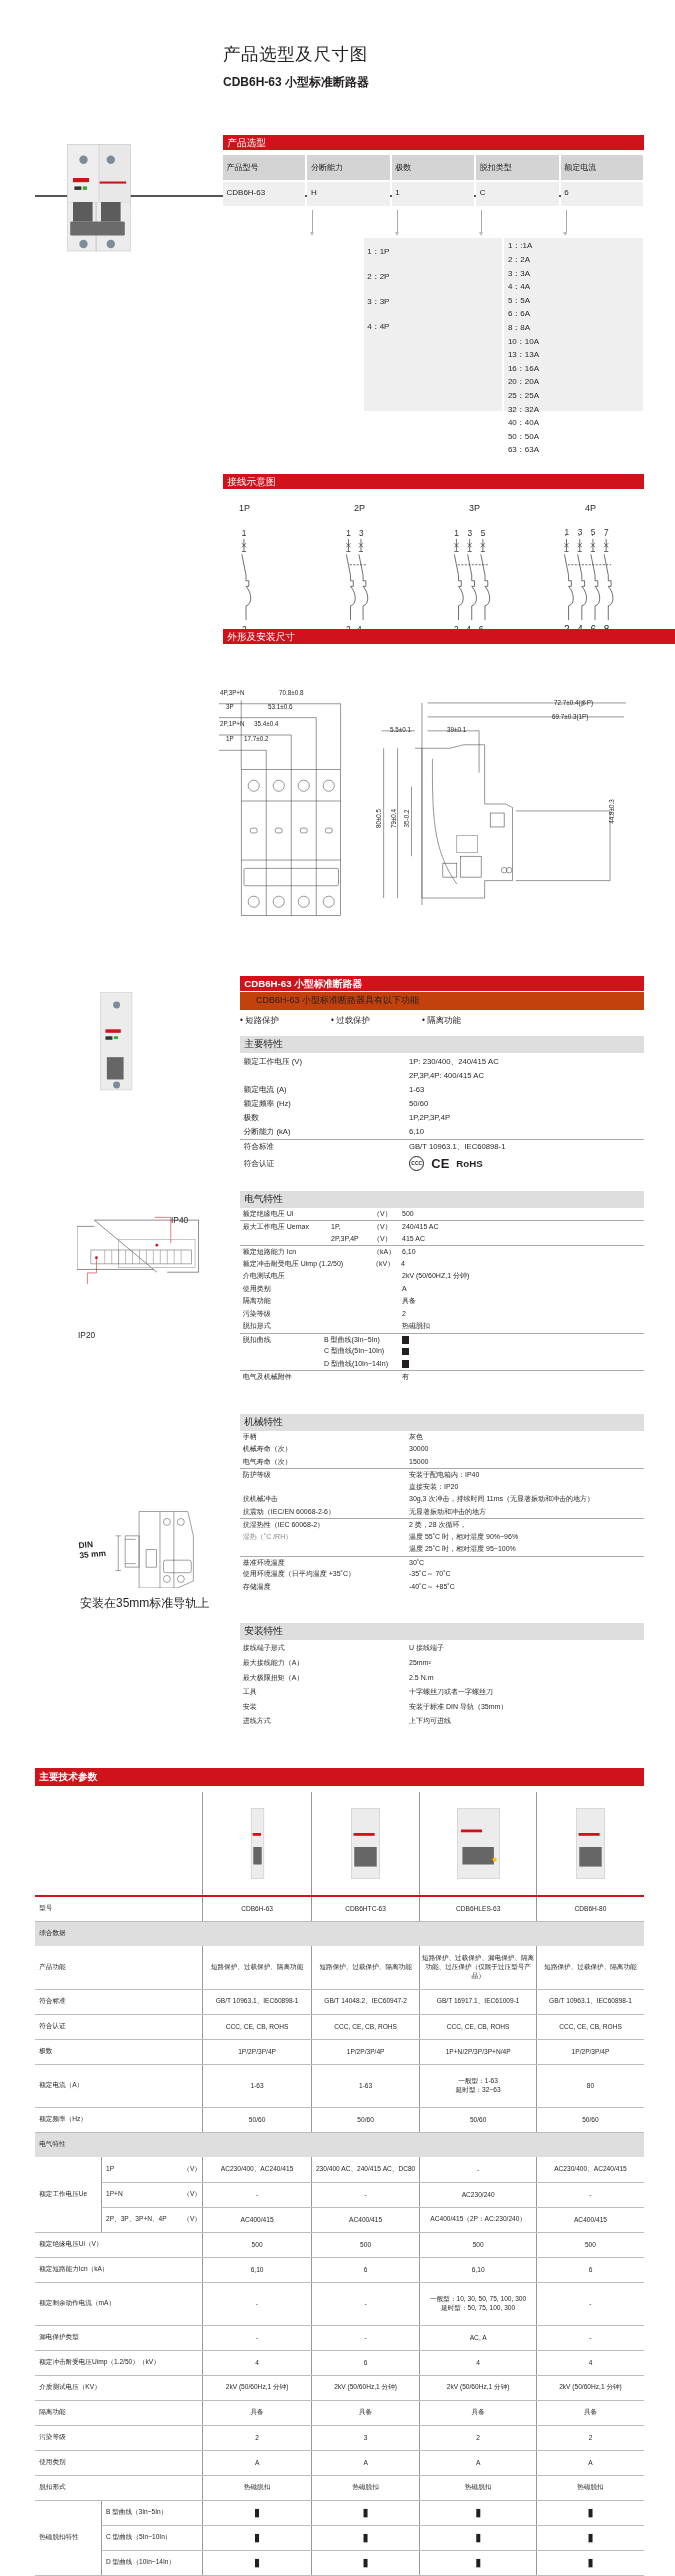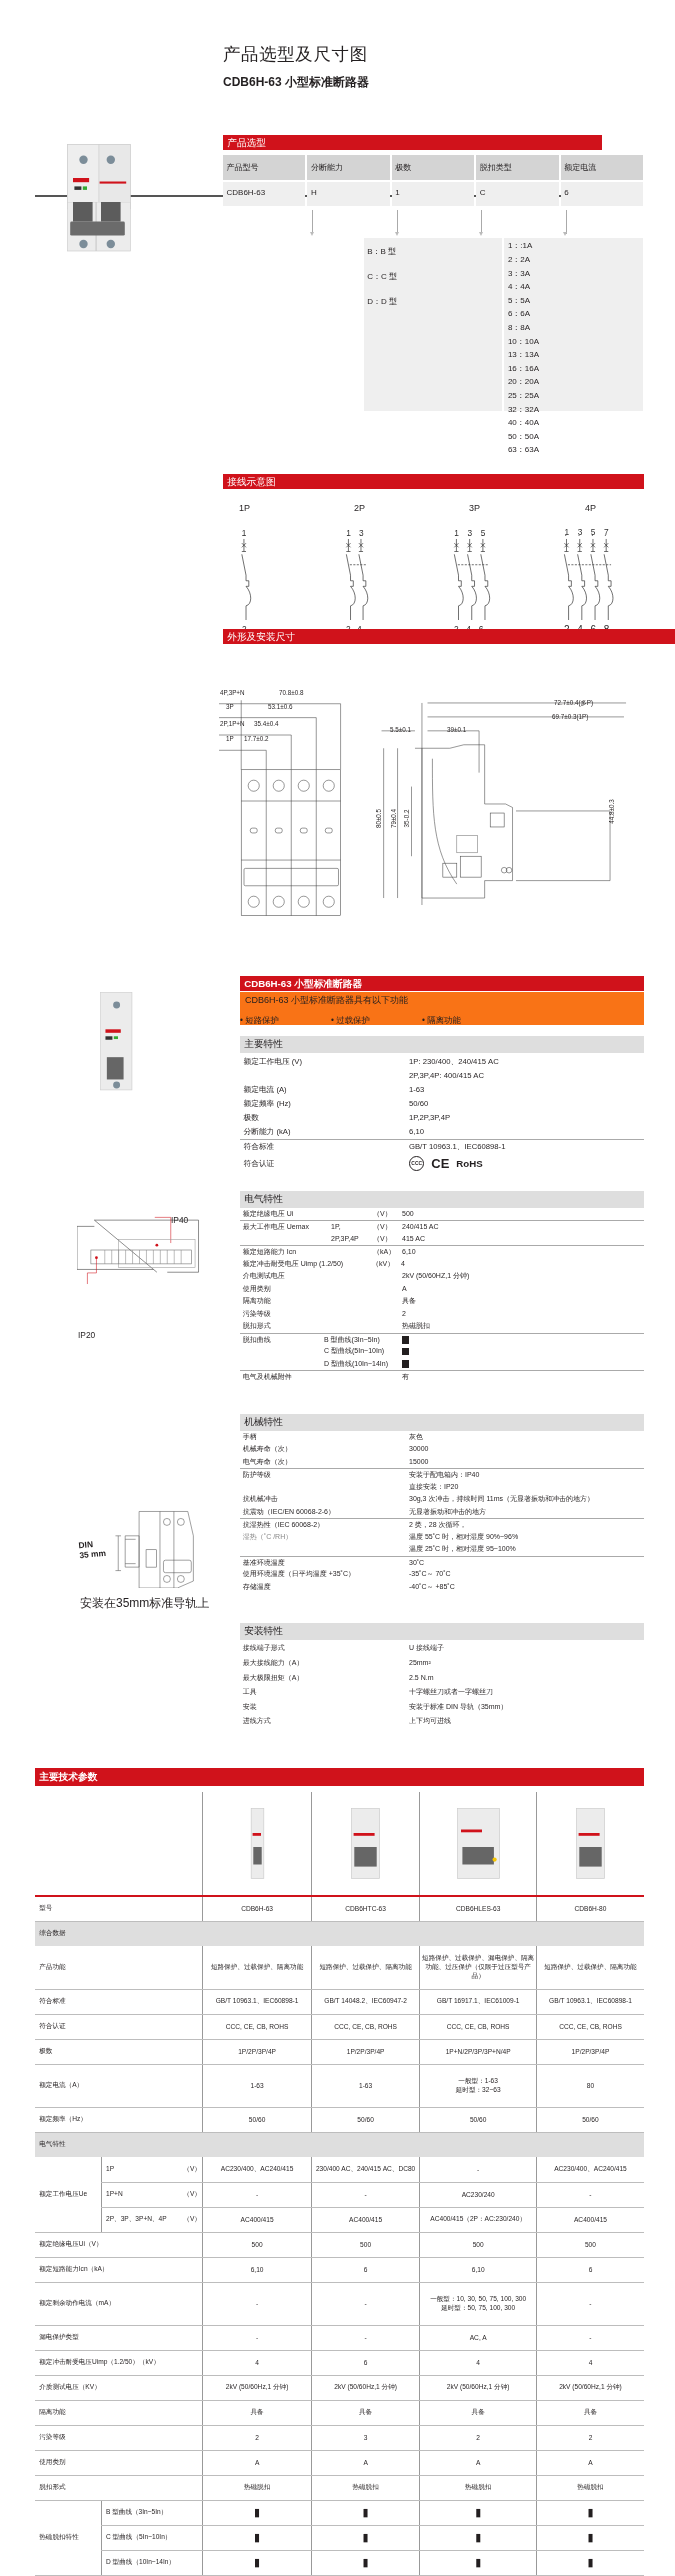--- a/index.html
+++ b/index.html
@@ -17,21 +17,21 @@
 .sel-val .sel-cell{height:24px;line-height:22px;margin-top:2.1px}
 .sel-arrow .sel-cell{background:transparent;height:32px;position:relative}
 .sel-arrow .sel-cell.nb{visibility:hidden}
 .arrow-line{position:absolute;left:4.9px;top:4.2px;width:0.7px;height:24px;background:#aaa}
 .arrow-line:after{content:"";position:absolute;left:-2.1px;bottom:-2.1px;border-left:2.4px solid transparent;border-right:2.4px solid transparent;border-top:4.2px solid #bbb}
 .sel-opts{display:flex;height:174px}
 .sel-opts .sel-cell{line-height:25px;padding-top:1.4px}
 .sel-opts .sel-cell.blank{background:transparent}
 .wiring-label{font-size:9px}
 .section2-bar{left:240px;top:976px;width:404px}
-.feat-bar{left:240px;top:992px;width:404px;height:33px;line-height:16.7px;background:#f97316;font-size:9px;padding-left:5px}
+.feat-bar{left:240px;top:992px;width:404px;height:18px;line-height:16.7px;background:#c2410c;font-size:9px;padding-left:16px}
 .bullets{left:240px;top:1015px;width:404px;display:flex;font-size:8.4px}
 .bullets span{width:91px}
 .spec{left:240px;width:404px}
 .spec-head{background:#dedede;height:16.7px;line-height:16.7px;font-size:9.7px;padding-left:4.2px}
 .spec-row{display:flex;font-size:7.7px;height:14px;line-height:14px}
 .spec-row .k{width:169px;padding-left:3.5px}
 .spec-row .v{flex:1}
 .spec-row.bt{border-top:0.7px solid #aaa}
 .spec2-row{display:flex;font-size:7px;height:12.5px;line-height:12.5px}
 .spec2-row .k{width:91px;padding-left:2.8px}
@@ -49,21 +49,21 @@
 .cert{display:inline-flex;align-items:center;gap:7px;font-weight:bold;font-size:9.7px}
 .cert .ccc{width:15.3px;height:15.3px;border:1px solid #231f20;border-radius:50%;font-size:4.9px;display:flex;align-items:center;justify-content:center}
 </style>
 </head>
 <body>
 
 <div class="abs title-main">产品选型及尺寸图</div>
 <div class="abs title-sub">CDB6H-63 小型标准断路器</div>
 <div class="abs rule"></div>
 
-<div class="abs redbar" style="left:223px;top:135px;width:379px">产品选型</div>
+<div class="abs redbar" style="left:223px;top:135px;width:421px">产品选型</div>
 
 <svg class="abs" style="left:66px;top:143px" width="77" height="70" viewBox="0 0 110 100">
   <rect x="2" y="2" width="90" height="92" fill="#e8e8e8" stroke="#c8c8c8"></rect>
   <rect x="2" y="2" width="45" height="92" fill="#eeeeee" stroke="#cfcfcf"></rect>
   <circle cx="25" cy="24" r="6" fill="#7c8d99"></circle>
     <circle cx="64" cy="24" r="6" fill="#7c8d99"></circle>
   <rect x="10" y="50" width="23" height="6" fill="#d0121b"></rect>
     <rect x="48" y="55" width="38" height="3" fill="#d0121b"></rect>
   <rect x="12" y="62" width="10" height="5" fill="#333"></rect>
     <rect x="24" y="62" width="6" height="5" fill="#3a3"></rect>
@@ -104,23 +104,24 @@
     <div class="sel-cell">
         <span class="arrow-line"></span>
       </div>
     <div class="sel-cell">
         <span class="arrow-line"></span>
       </div>
   </div>
   <div class="sel-opts" style="height:173px">
     <div class="sel-cell blank"></div>
     <div class="sel-cell">
-      <div>B：B 型</div>
-      <div>C：C 型</div>
-      <div>D：D 型</div>
+      <div>1：1P</div>
+      <div>2：2P</div>
+      <div>3：3P</div>
+      <div>4：4P</div>
     </div>
     <div class="sel-cell" style="line-height:13.6px">
       <div>1：:1A</div>
       <div>2：2A</div>
       <div>3：3A</div>
       <div>4：4A</div>
       <div>5：5A</div>
       <div>6：6A</div>
       <div>8：8A</div>
       <div>10：10A</div>

